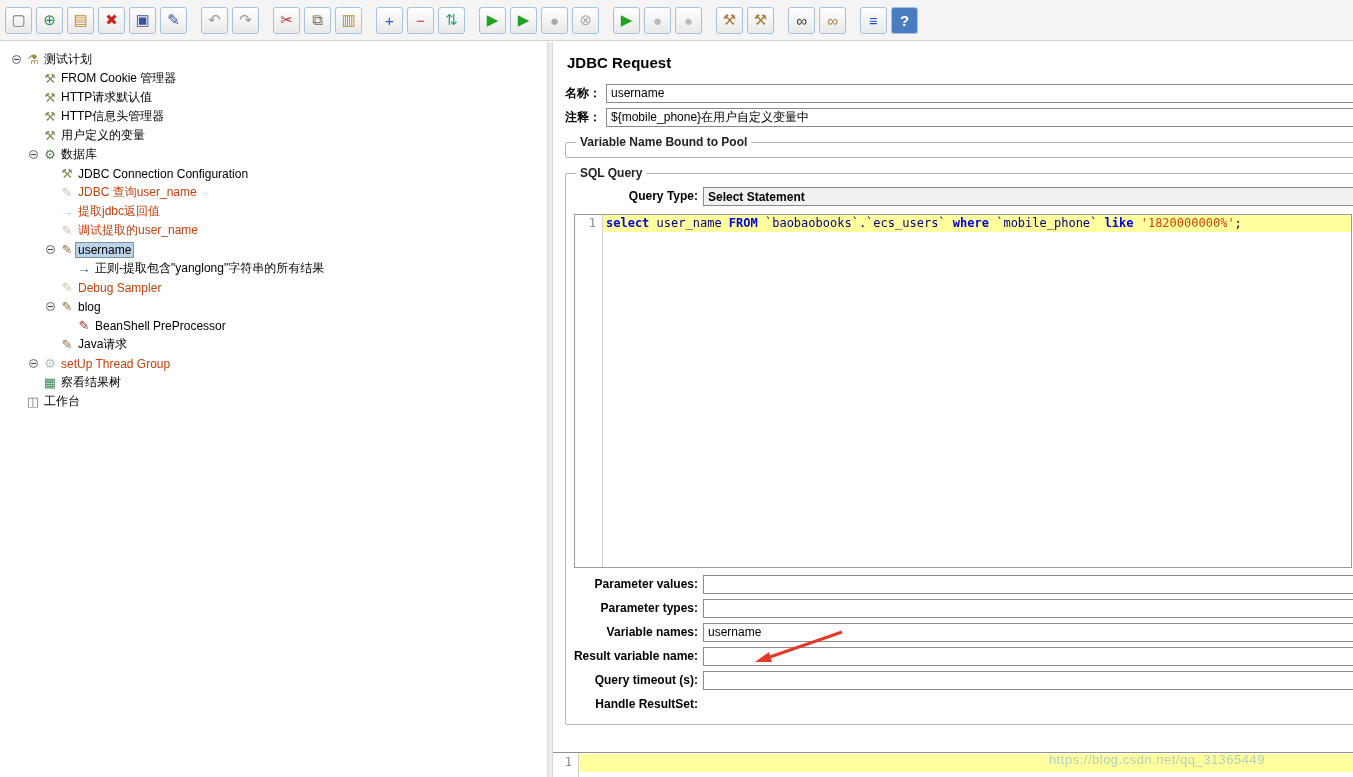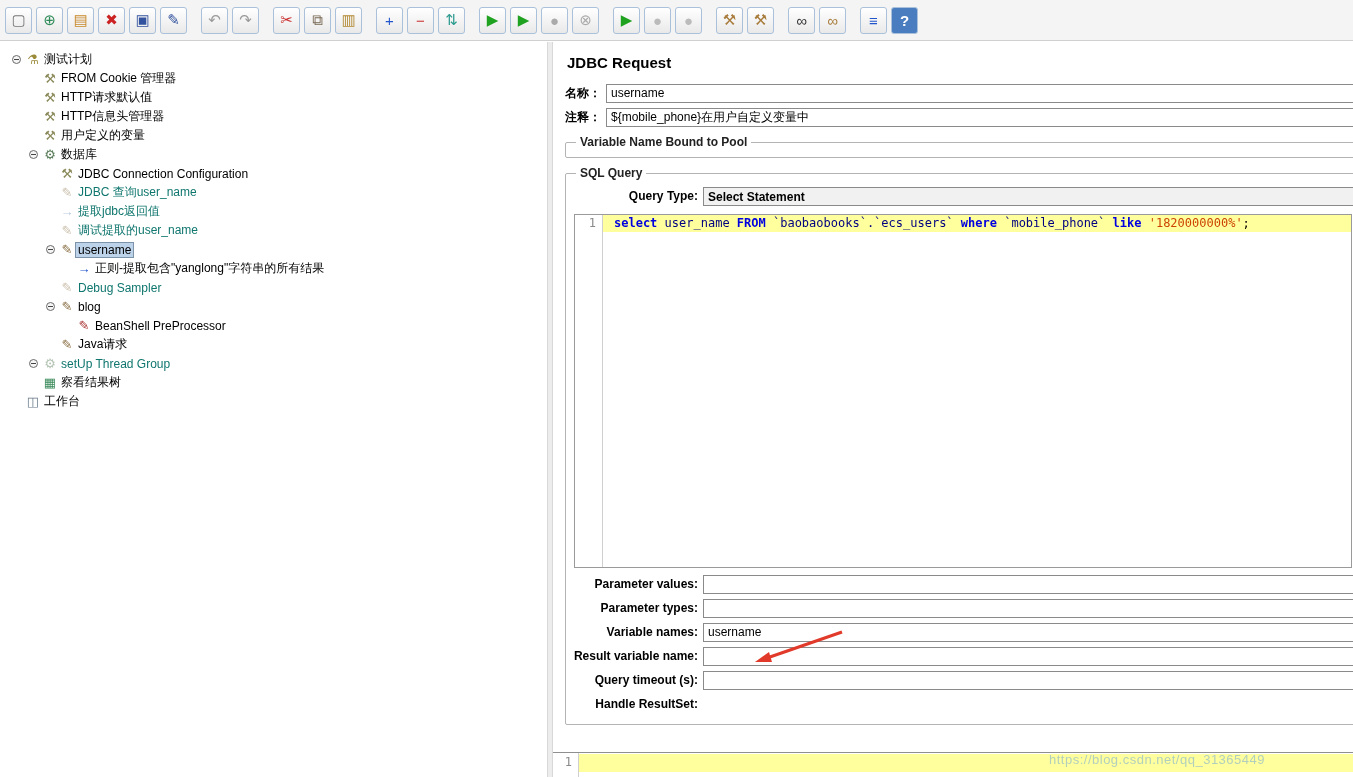--- a/index.html
+++ b/index.html
@@ -22,21 +22,21 @@
           background:#fff; overflow:hidden; padding-top:8px; }
   .trow { height:19px; display:flex; align-items:center; white-space:nowrap; cursor:default; }
   .hslot { width:17px; min-width:17px; display:inline-flex; align-items:center; justify-content:center; }
   .handle { width:9px; height:9px; border:1px solid #6b6b6b; border-radius:50%;
             background:#f5f5f5; position:relative; }
   .handle::after { content:""; position:absolute; left:1px; right:1px; top:3px;
                    border-top:1px solid #444; }
   .ticon { width:16px; min-width:16px; text-align:center; font-size:13px; line-height:16px; }
   .tlabel { padding:1px 3px; }
   .trow.sel .tlabel { background:#bdd3ea; border:1px solid #7d93a9; padding:0 2px; }
-  .trow.dis .tlabel { color:#0f766e; }
+  .trow.dis .tlabel { color:#c2410c; }
   .trow.dis .ticon { opacity:.45; }
 
   .splitter { position:absolute; left:547px; top:42px; width:6px; bottom:0;
               background:#ececec; border-left:1px solid #d8d8d8; border-right:1px solid #d8d8d8; cursor:col-resize; }
 
   
   .main { position:absolute; left:553px; top:42px; right:0; bottom:26px;
           overflow:hidden; padding:10px 0 0 12px; background:#fff; }
   .title { font-size:15px; font-weight:bold; margin:2px 0 12px 2px; }
 
@@ -51,21 +51,21 @@
   fieldset { border:1px solid #b4b4b4; border-radius:2px; margin:8px -8px 0 0;
              padding:2px 8px 6px 6px; }
   legend { font-weight:bold; padding:0 4px; margin-left:4px; color:#222; }
 
   
   .editor { display:flex; height:354px; border:1px solid #9a9a9a; margin:2px 0 6px 2px;
             background:#fff; font-family:"DejaVu Sans Mono", monospace; font-size:12px; }
   .gutter { width:28px; min-width:28px; border-right:1px solid #cfcfcf;
             color:#8a8a8a; text-align:right; padding:1px 6px 0 0; background:#fff; }
   .codearea { flex:1; overflow:hidden; }
-  .codeline { height:17px; line-height:17px; padding-left:11px; white-space:pre; }
+  .codeline { height:17px; line-height:17px; padding-left:3px; white-space:pre; }
   .codeline.hl { background:#ffff9d; }
   .tok-kw { color:#0000e0; font-weight:bold; }
   .tok-id { color:#000080; }
   .tok-str { color:#cc4400; }
   .tok-plain { color:#000000; }
 
   
   .bottomstrip { position:absolute; left:553px; right:0; bottom:0; height:25px;
                  border-top:1px solid #8f8f8f; background:#fff; display:flex;
                  font-family:"DejaVu Sans Mono", monospace; font-size:12px; }

